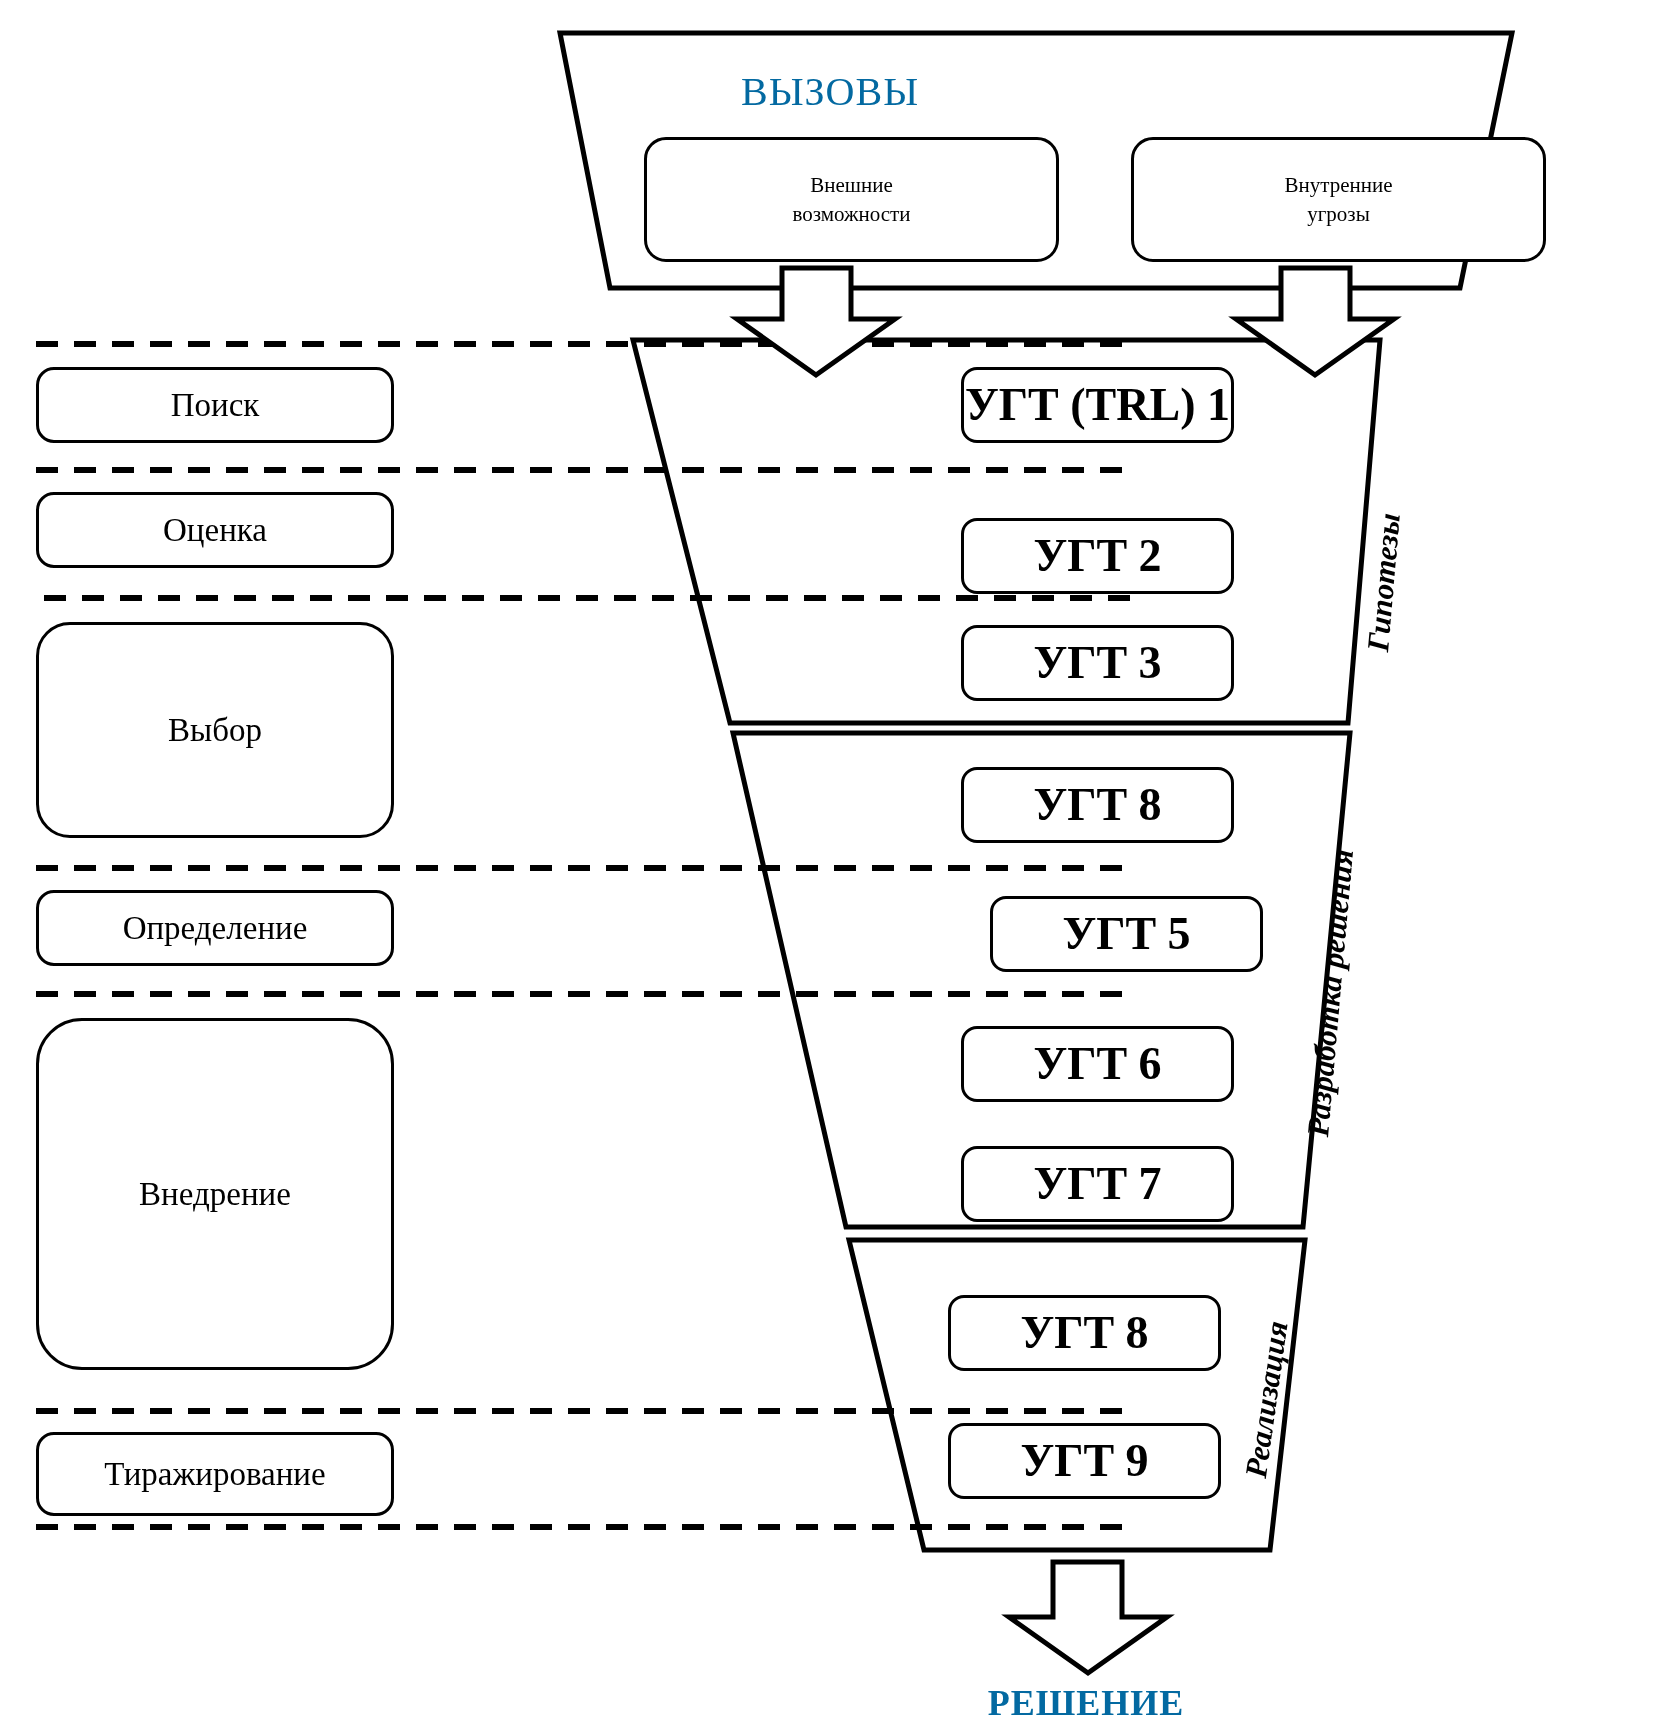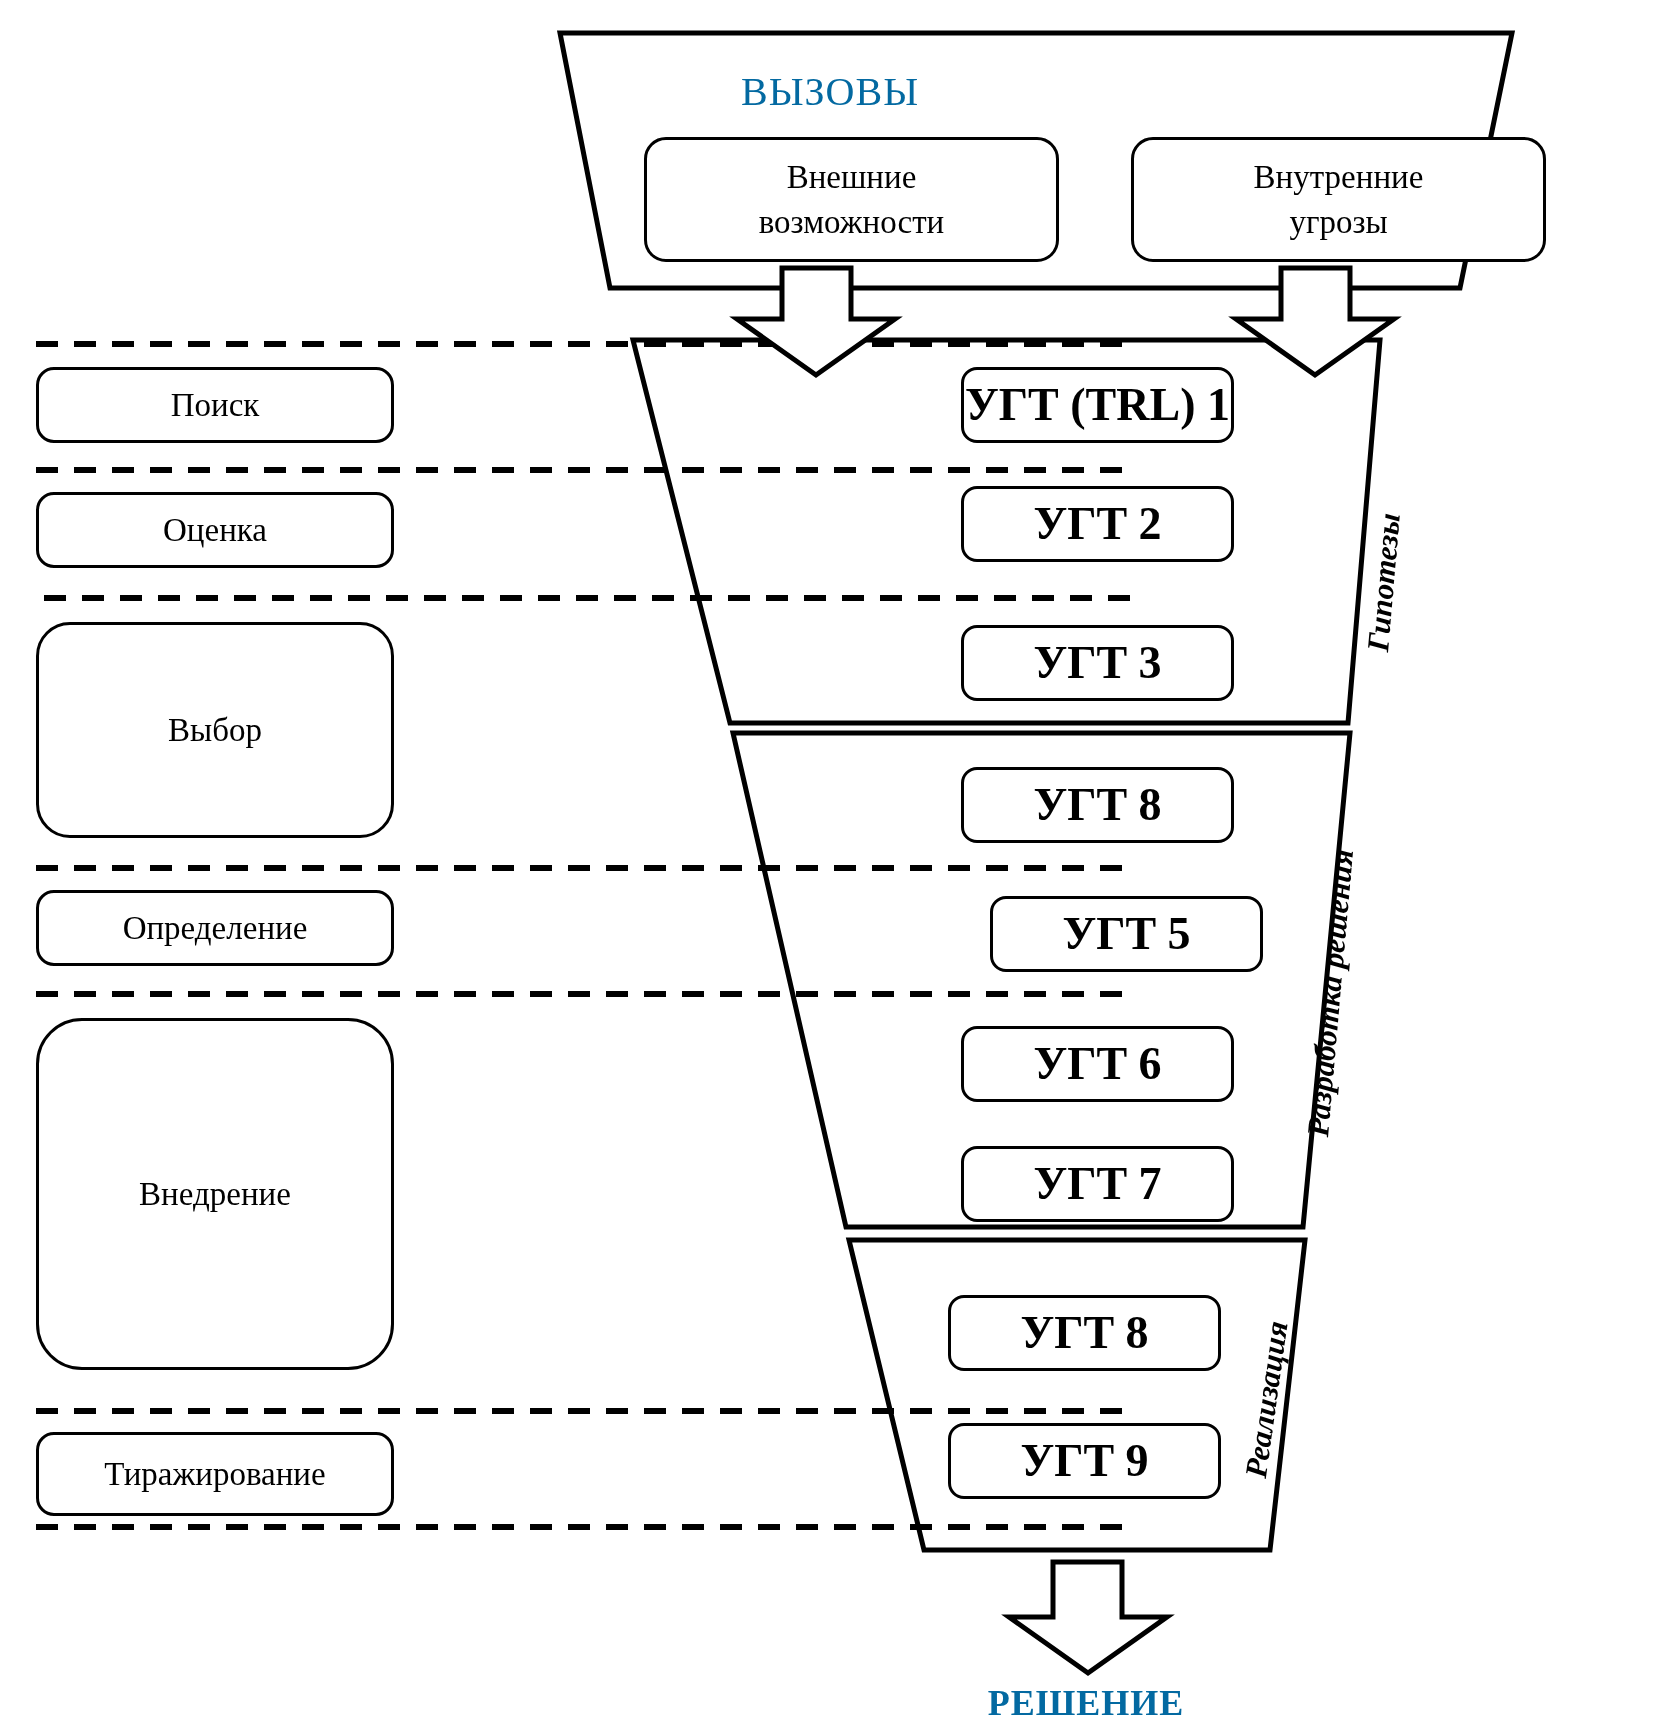--- a/index.html
+++ b/index.html
@@ -14,21 +14,21 @@
     border-radius:18px;
     background:#fff;
     display:flex;
     align-items:center;
     justify-content:center;
     text-align:center;
     line-height:1.35;
     color:#000;
   }
   .stage-box{font-size:33px;}
-  .challenge-box{font-size:33px;border-radius:22px;}
+  .challenge-box{font-size:21px;border-radius:22px;}
   .trl-box{font-size:46px;font-weight:bold;border-radius:16px;}
 
   .plain-label{position:absolute;color:#0369a1;white-space:nowrap;}
   .title-vyzovy{font-size:40px;letter-spacing:1px;}
   .title-reshenie{font-size:36px;font-weight:bold;letter-spacing:1px;}
 
   .side-label{
     position:absolute;
     font-size:31px;
     font-weight:bold;
@@ -103,21 +103,21 @@
   </div>
 
   <div class="rbox stage-box" style="left:36px;top:1432px;width:358px;height:84px;">
     <span>Тиражирование</span>
   </div>
 
   <div class="rbox trl-box" style="left:961px;top:367px;width:273px;height:76px;">
     <span>УГТ (TRL) 1</span>
   </div>
 
-  <div class="rbox trl-box" style="left:961px;top:486px;width:273px;height:76px;">
+  <div class="rbox trl-box" style="left:961px;top:518px;width:273px;height:76px;">
     <span>УГТ 2</span>
   </div>
 
   <div class="rbox trl-box" style="left:961px;top:625px;width:273px;height:76px;">
     <span>УГТ 3</span>
   </div>
 
   <div class="rbox trl-box" style="left:961px;top:767px;width:273px;height:76px;">
     <span>УГТ 8</span>
   </div>

